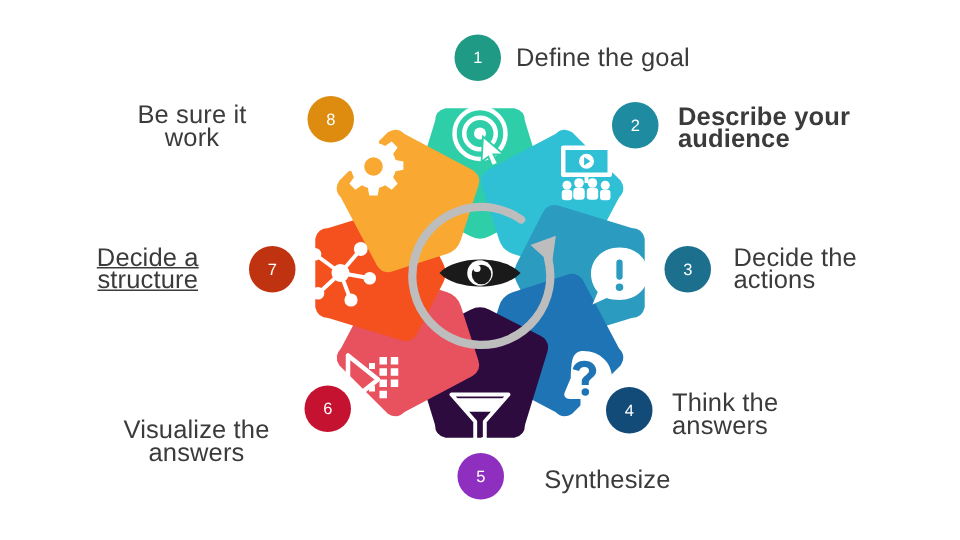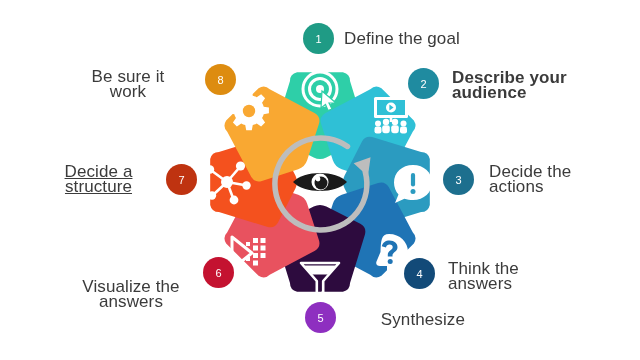--- a/index.html
+++ b/index.html
@@ -9,21 +9,21 @@
     overflow:hidden;position:relative;
   }
   #stage{position:absolute;left:0;top:0;width:640px;height:360px;}
   .wheel{position:absolute;left:0;top:0;width:640px;height:360px;}
   .label{
     position:absolute;color:#3b3b3b;font-size:17px;line-height:14.5px;
     white-space:pre-line;letter-spacing:.1px;
   }
   .label.right{text-align:left;}
   .label.left{text-align:center;}
-  .label.center{text-align:right;}
+  .label.center{text-align:center;}
   .badge{
     position:absolute;border-radius:50%;
     display:flex;align-items:center;justify-content:center;
     color:#ffffff;font-size:11px;font-weight:400;
   }
 </style>
 </head>
 <body>
 
 <div id="stage">

